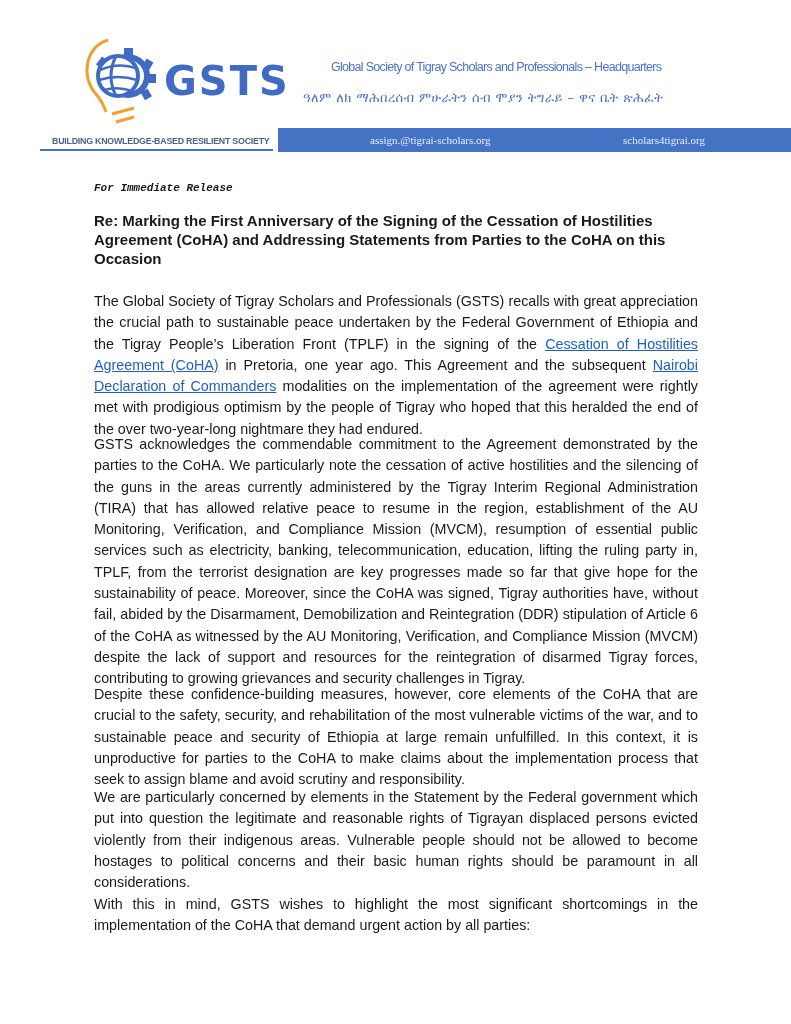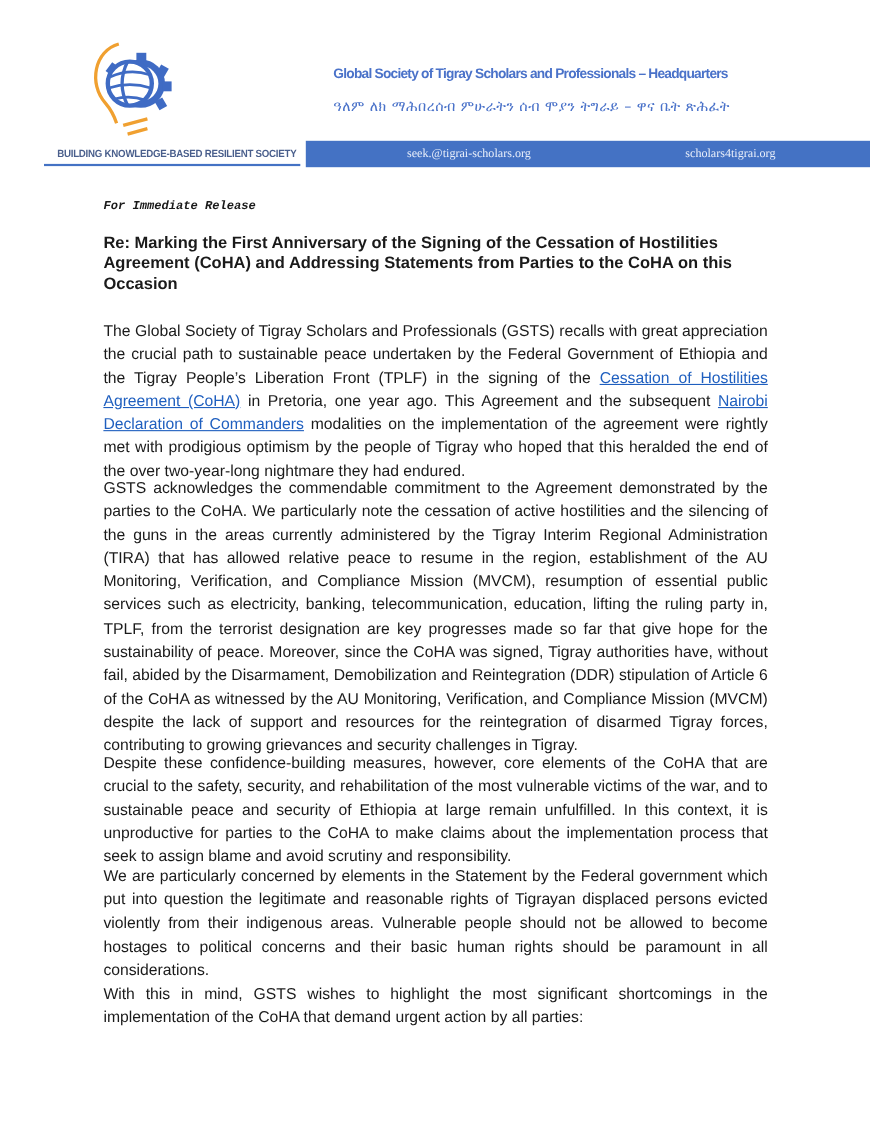--- a/index.html
+++ b/index.html
@@ -3,21 +3,21 @@
   <meta charset="utf-8">
   <style>
     html, body { margin: 0; padding: 0; background: #ffffff; }
     body { width: 791px; height: 1024px; position: relative; overflow: hidden; font-family: "Liberation Sans", sans-serif; color: #1a1a1a; }
 
     .logo { position: absolute; left: 78px; top: 36px; width: 200px; height: 92px; }
     .logo svg { position: absolute; left: 0; top: 0; }
     .logo-text { position: absolute; left: 86px; top: 22px; font-family: "DejaVu Sans", sans-serif; font-weight: bold; font-size: 40px; color: #3f6bc4; letter-spacing: 2px; }
 
     .org-names { position: absolute; left: 303px; top: 60px; color: #4a72c9; }
-    .org-en { font-family: "Liberation Sans Narrow", "Liberation Sans", sans-serif; font-size: 12.5px; letter-spacing: -0.7px; font-weight: bold; }
+    .org-en { font-family: "Liberation Sans Narrow", "Liberation Sans", sans-serif; font-size: 12.5px; letter-spacing: -0.7px; font-weight: normal; margin-left: 28px; }
     .org-ti { font-family: "DejaVu Sans", sans-serif; font-size: 13px; margin-top: 16px; letter-spacing: 0.4px; }
 
     .tagline { position: absolute; left: 52px; top: 135px; font-size: 9.5px; font-weight: bold; color: #4a5f8c; letter-spacing: -0.25px; transform: scaleX(0.93); transform-origin: left; }
     .tagline-rule { position: absolute; left: 40px; top: 149px; width: 233px; height: 2px; background: #4472c4; }
 
     .contact-bar { position: absolute; left: 278px; top: 128px; width: 513px; height: 24px; background: #4472c4; color: #e8eefa; font-family: "Liberation Serif", serif; font-size: 11px; }
     .contact-email { position: absolute; left: 92px; top: 6px; }
     .contact-web { position: absolute; left: 345px; top: 6px; }
 
     .release { position: absolute; left: 94px; top: 182px; font-size: 11px; font-weight: bold; font-style: italic; font-family: Liberation Mono, monospace; }
@@ -50,32 +50,33 @@
     </g>
     <circle cx="50" cy="40" r="16" fill="#ffffff"></circle>
 
     <circle cx="40" cy="40" r="20" fill="#ffffff" stroke="#3f6bc4" stroke-width="4"></circle>
     <path d="M22 34 Q40 26 58 32" fill="none" stroke="#3f6bc4" stroke-width="2.5"></path>
     <path d="M21 44 Q40 38 59 44" fill="none" stroke="#3f6bc4" stroke-width="2.5"></path>
     <path d="M26 54 Q40 50 54 55" fill="none" stroke="#3f6bc4" stroke-width="2.5"></path>
     <path d="M38 20 Q28 40 38 60" fill="none" stroke="#3f6bc4" stroke-width="3"></path>
     <path d="M20 30 L26 22" stroke="#3f6bc4" stroke-width="5"></path>
   </svg>
+  <div class="logo-text">GSTS</div>
 </div>
 
 <div class="org-names">
   <div class="org-en">Global Society of Tigray Scholars and Professionals – Headquarters</div>
   <div class="org-ti">ዓለም ለክ ማሕበረሰብ ምሁራትን ሰብ ሞያን ትግራይ –  ዋና ቤት ጽሕፈት</div>
 </div>
 
 <div class="tagline">BUILDING KNOWLEDGE-BASED RESILIENT SOCIETY</div>
 <div class="tagline-rule"></div>
 
 <div class="contact-bar">
-  <span class="contact-email">seek.@tigrai-scholars.org</span>
+  <span class="contact-email">assign.@tigrai-scholars.org</span>
   <span class="contact-web">scholars4tigrai.org</span>
 </div>
 
 <div class="release">For Immediate Release</div>
 <div class="subject">Re: Marking the First Anniversary of the Signing of the Cessation of Hostilities Agreement (CoHA) and Addressing Statements from Parties to the CoHA on this Occasion</div>
 
 <div class="body p1"><span>The Global Society of Tigray Scholars and Professionals (GSTS) recalls with great appreciation the crucial path to sustainable peace undertaken by the Federal Government of Ethiopia and the Tigray People’s Liberation Front (TPLF) in the signing of the </span><a class="link" href="#">Cessation of Hostilities Agreement (CoHA)</a><span> in Pretoria, one year ago. This Agreement and the subsequent </span><a class="link" href="#">Nairobi Declaration of Commanders</a><span> modalities on the implementation of the agreement were rightly met with prodigious optimism by the people of Tigray who hoped that this heralded the end of the over two-year-long nightmare they had endured.</span></div>
 
 <div class="body p2">GSTS acknowledges the commendable commitment to the Agreement demonstrated by the parties to the CoHA. We particularly note the cessation of active hostilities and the silencing of the guns in the areas currently administered by the Tigray Interim Regional Administration (TIRA) that has allowed relative peace to resume in the region, establishment of the AU Monitoring, Verification, and Compliance Mission (MVCM), resumption of essential public services such as electricity, banking, telecommunication, education, lifting the ruling party in, TPLF, from the terrorist designation are key progresses made so far that give hope for the sustainability of peace. Moreover, since the CoHA was signed, Tigray authorities have, without fail, abided by the Disarmament, Demobilization and Reintegration (DDR) stipulation of Article 6 of the CoHA as witnessed by the AU Monitoring, Verification, and Compliance Mission (MVCM) despite the lack of support and resources for the reintegration of disarmed Tigray forces, contributing to growing grievances and security challenges in Tigray.</div>
 <div class="body p3">Despite these confidence-building measures, however, core elements of the CoHA that are crucial to the safety, security, and rehabilitation of the most vulnerable victims of the war, and to sustainable peace and security of Ethiopia at large remain unfulfilled. In this context, it is unproductive for parties to the CoHA to make claims about the implementation process that seek to assign blame and avoid scrutiny and responsibility.</div>

